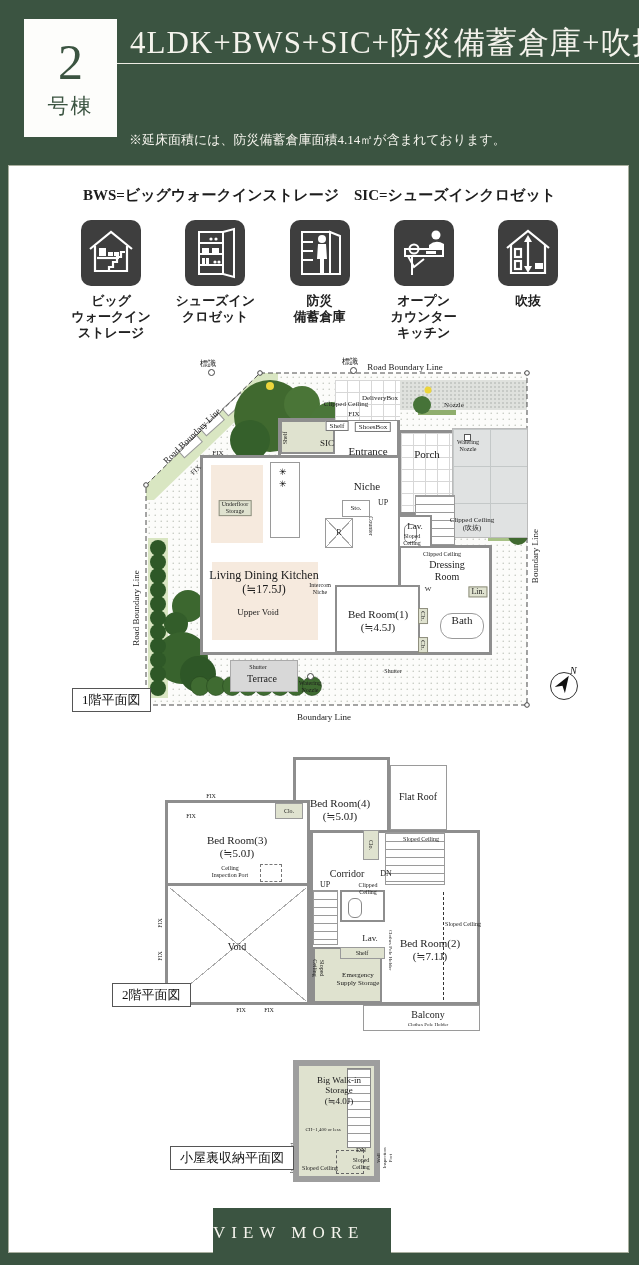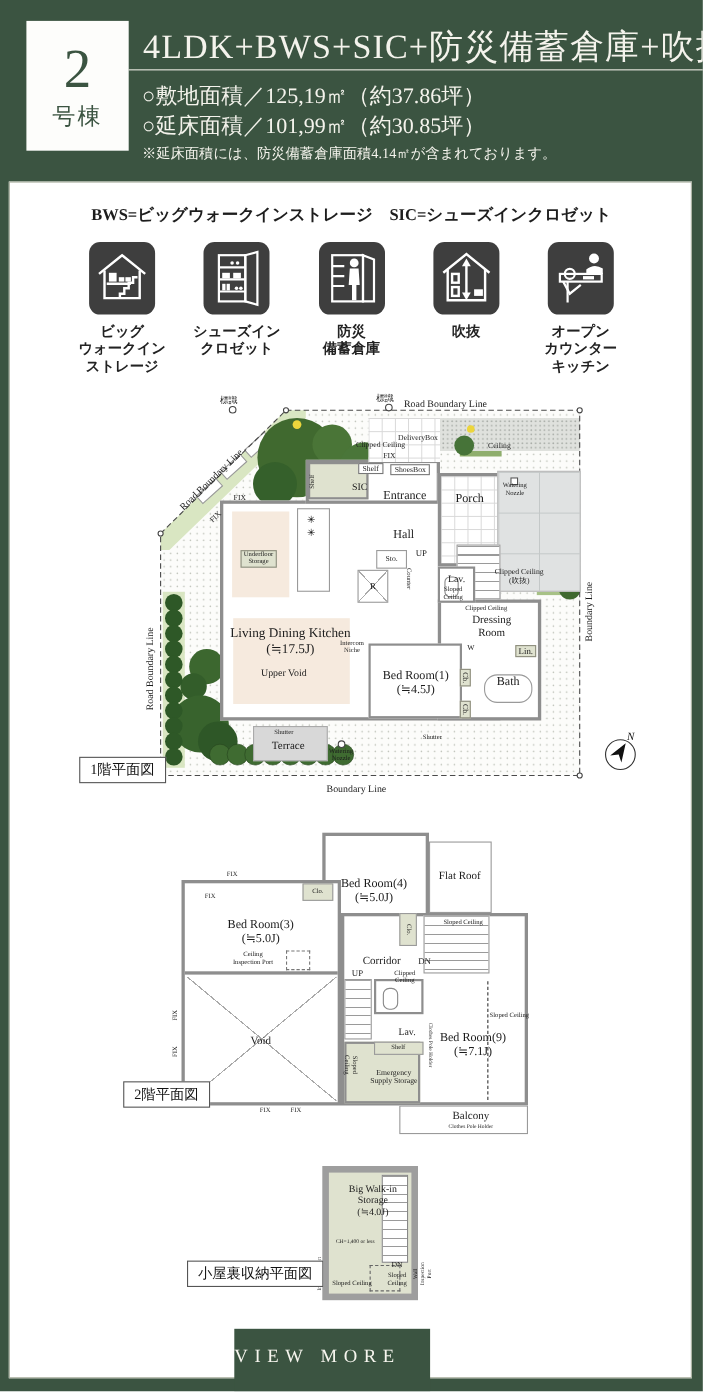--- a/index.html
+++ b/index.html
@@ -60,22 +60,20 @@
 <body>
 
 <div class="page">
 
   <div class="badge">
     <div class="num">2</div>
     <div class="lab">号棟</div>
   </div>
   <div class="hd-title">4LDK+BWS+SIC+防災備蓄倉庫+吹抜</div>
   <div class="hd-line"></div>
-  <div class="hd-area" style="top:74px;">○敷地面積／125,19㎡（約37.86坪）</div>
-  <div class="hd-area" style="top:101px;">○延床面積／101,99㎡（約30.85坪）</div>
   <div class="hd-note">※延床面積には、防災備蓄倉庫面積4.14㎡が含まれております。</div>
 
   <div class="panel"></div>
 
   <div class="legend">BWS=ビッグウォークインストレージ　SIC=シューズインクロゼット</div>
 
   <div class="features">
     <div class="feature">
       <div class="ficon">
         <svg width="48" height="52" viewBox="0 0 48 52" fill="none" stroke="#fff" stroke-width="2.2">
@@ -123,48 +121,48 @@
           <polygon points="34,5 44,9 44,47 34,47" fill="none"></polygon>
           <circle cx="26" cy="12" r="4" fill="#fff" stroke="none"></circle>
           <path d="M22 17 L30 17 L31 32 L28 32 L28 46 L24 46 L24 32 L21 32 Z" fill="#fff" stroke="none"></path>
         </svg>
       </div>
       <div class="flabel">防災
 備蓄倉庫</div>
     </div>
     <div class="feature">
       <div class="ficon">
-        <svg width="48" height="52" viewBox="0 0 48 52" fill="none" stroke="#fff" stroke-width="2.2">
-          <polyline points="3,21 24,4 45,21"></polyline>
-            <polyline points="7,18 7,46 41,46 41,18"></polyline>
-          <rect x="11" y="22" width="6" height="8"></rect>
-            <rect x="11" y="34" width="6" height="8"></rect>
-          <line x1="24" y1="12" x2="24" y2="42"></line>
-          <polygon points="24,8 20,15 28,15" fill="#fff" stroke="none"></polygon>
-          <polygon points="24,46 20,39 28,39" fill="#fff" stroke="none"></polygon>
-          <rect x="31" y="36" width="8" height="6" fill="#fff" stroke="none"></rect>
-        </svg>
-      </div>
-      <div class="flabel">吹抜</div>
-    </div>
-    <div class="feature">
-      <div class="ficon">
         <svg width="48" height="52" viewBox="0 0 48 52" fill="none" stroke="#fff" stroke-width="2">
           <circle cx="36" cy="8" r="4.5" fill="#fff" stroke="none"></circle>
           <path d="M29 18 Q36 12 44 17 L44 22 L29 22 Z" fill="#fff" stroke="none"></path>
           <rect x="5" y="22" width="38" height="7" fill="none"></rect>
           <rect x="26" y="24" width="10" height="3" fill="#fff" stroke="none"></rect>
           <circle cx="14" cy="22" r="4.5" fill="none"></circle>
           <path d="M8 29 L14 40 L24 32" fill="none"></path>
           <line x1="12" y1="29" x2="12" y2="48"></line>
         </svg>
       </div>
       <div class="flabel">オープン
 カウンター
 キッチン</div>
+    </div>
+    <div class="feature">
+      <div class="ficon">
+        <svg width="48" height="52" viewBox="0 0 48 52" fill="none" stroke="#fff" stroke-width="2.2">
+          <polyline points="3,21 24,4 45,21"></polyline>
+            <polyline points="7,18 7,46 41,46 41,18"></polyline>
+          <rect x="11" y="22" width="6" height="8"></rect>
+            <rect x="11" y="34" width="6" height="8"></rect>
+          <line x1="24" y1="12" x2="24" y2="42"></line>
+          <polygon points="24,8 20,15 28,15" fill="#fff" stroke="none"></polygon>
+          <polygon points="24,46 20,39 28,39" fill="#fff" stroke="none"></polygon>
+          <rect x="31" y="36" width="8" height="6" fill="#fff" stroke="none"></rect>
+        </svg>
+      </div>
+      <div class="flabel">吹抜</div>
     </div>
   </div>
 
   <div class="plan" style="left:70px;top:358px;width:566px;height:366px;">
     <svg width="566" height="366" viewBox="0 0 566 366" style="position:absolute;left:0;top:0;z-index:1;">
       <defs>
         <pattern id="dots" width="6" height="6" patternUnits="userSpaceOnUse">
             <circle cx="1.2" cy="1.2" r="0.7" fill="#b9bdb3"></circle>
           </pattern>
         <pattern id="dots2" width="4" height="4" patternUnits="userSpaceOnUse">
@@ -261,32 +259,32 @@
     <div class="dot-circ" style="left:237px;top:315px;"></div>
 
     <span class="lbl s8" style="left:138px;top:6px;">標識</span>
     <span class="lbl s8" style="left:280px;top:4px;">標識</span>
     <span class="lbl s9" style="left:335px;top:9px;white-space:nowrap;">Road Boundary Line</span>
     <span class="lbl s9 rotm44" style="left:122px;top:78px;white-space:nowrap;">Road Boundary Line</span>
     <span class="lbl s9 rotm90" style="left:66px;top:250px;white-space:nowrap;">Road Boundary Line</span>
     <span class="lbl s9 rotm90" style="left:465px;top:198px;white-space:nowrap;">Boundary Line</span>
     <span class="lbl s9" style="left:254px;top:359px;">Boundary Line</span>
     <span class="lbl s7" style="left:310px;top:40px;">DeliveryBox</span>
-    <span class="lbl s7" style="left:384px;top:47px;">Ceiling</span>
+    <span class="lbl s7" style="left:384px;top:47px;">Nozzle</span>
     <span class="lbl s7" style="left:276px;top:46px;white-space:nowrap;">Clipped Ceiling</span>
     <span class="lbl s7" style="left:284px;top:56px;">FIX</span>
     <span class="lbl s7 boxed" style="left:267px;top:68px;">Shelf</span>
     <span class="lbl s6 rotm90" style="left:215px;top:80px;">Shelf</span>
     <span class="lbl s7 boxed" style="left:303px;top:69px;">ShoesBox</span>
     <span class="lbl s9" style="left:257px;top:85px;">SIC</span>
     <span class="lbl s11" style="left:298px;top:93px;">Entrance</span>
     <span class="lbl s11" style="left:357px;top:96px;">Porch</span>
     <span class="lbl s6" style="left:398px;top:88px;">Watering
 Nozzle</span>
-    <span class="lbl s11" style="left:297px;top:128px;">Hall</span>
+    <span class="lbl s11" style="left:297px;top:128px;">Niche</span>
     <span class="lbl s8" style="left:313px;top:145px;">UP</span>
     <span class="lbl s7" style="left:286px;top:150px;">Sto.</span>
     <span class="lbl s8" style="left:269px;top:175px;">R</span>
     <span class="lbl s6 rot90" style="left:301px;top:168px;">Counter</span>
     <span class="lbl s9" style="left:345px;top:168px;">Lav.</span>
     <span class="lbl s6" style="left:342px;top:182px;">Sloped
 Ceiling</span>
     <span class="lbl s7" style="left:402px;top:166px;">Clipped Ceiling
 (吹抜)</span>
     <span class="lbl s6" style="left:372px;top:196px;white-space:nowrap;">Clipped Ceiling</span>
@@ -359,21 +357,21 @@
 Ceiling</span>
     <span class="lbl s6" style="left:122px;top:120px;">Ceiling
 Inspection Port</span>
     <span class="lbl s10" style="left:129px;top:195px;">Void</span>
     <span class="lbl s9" style="left:262px;top:186px;">Lav.</span>
     <span class="lbl s6" style="left:254px;top:201px;">Shelf</span>
     <span class="lbl s7" style="left:250px;top:227px;">Emergency
 Supply Storage</span>
     <span class="lbl s6 rot90" style="left:210px;top:216px;">Sloped
 Ceiling</span>
-    <span class="lbl s11" style="left:322px;top:198px;">Bed Room(9)
+    <span class="lbl s11" style="left:322px;top:198px;">Bed Room(2)
 (≒7.1J)</span>
     <span class="lbl s6" style="left:355px;top:172px;white-space:nowrap;">Sloped Ceiling</span>
     <span class="lbl s5 rot90" style="left:282px;top:198px;white-space:nowrap;">Clothes Pole Holder</span>
     <span class="lbl s10" style="left:320px;top:263px;">Balcony</span>
     <span class="lbl s5" style="left:320px;top:273px;white-space:nowrap;">Clothes Pole Holder</span>
     <span class="lbl s6 rotm90" style="left:52px;top:171px;">FIX</span>
     <span class="lbl s6 rotm90" style="left:52px;top:204px;">FIX</span>
     <span class="lbl s6" style="left:133px;top:258px;">FIX</span>
     <span class="lbl s6" style="left:161px;top:258px;">FIX</span>
     <span class="lbl s6" style="left:103px;top:44px;">FIX</span>

